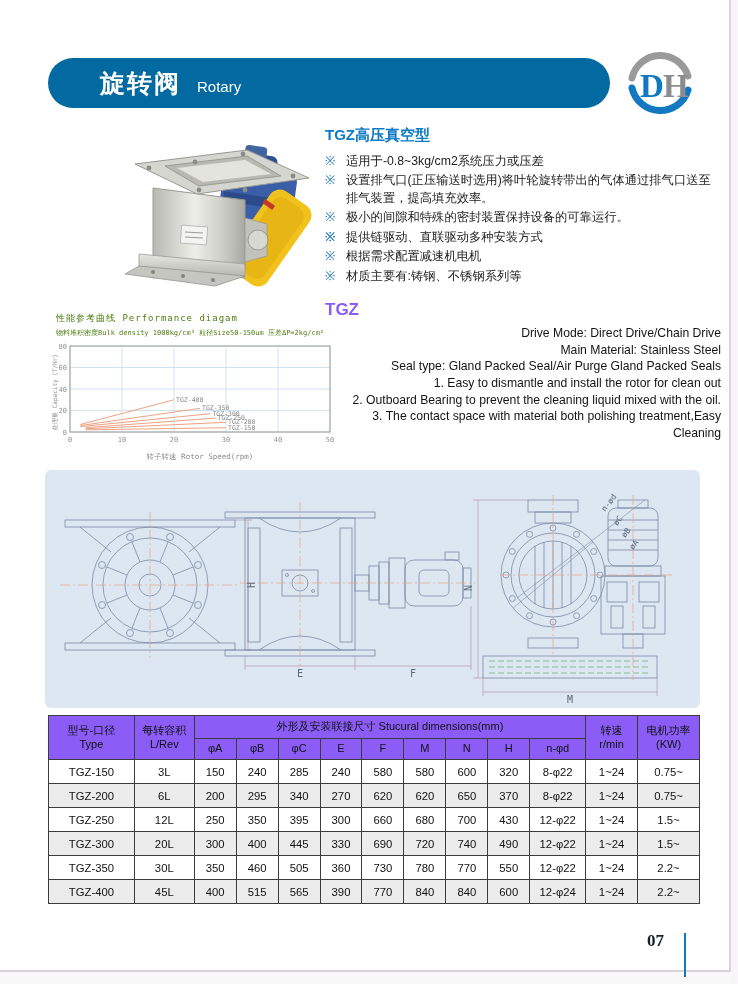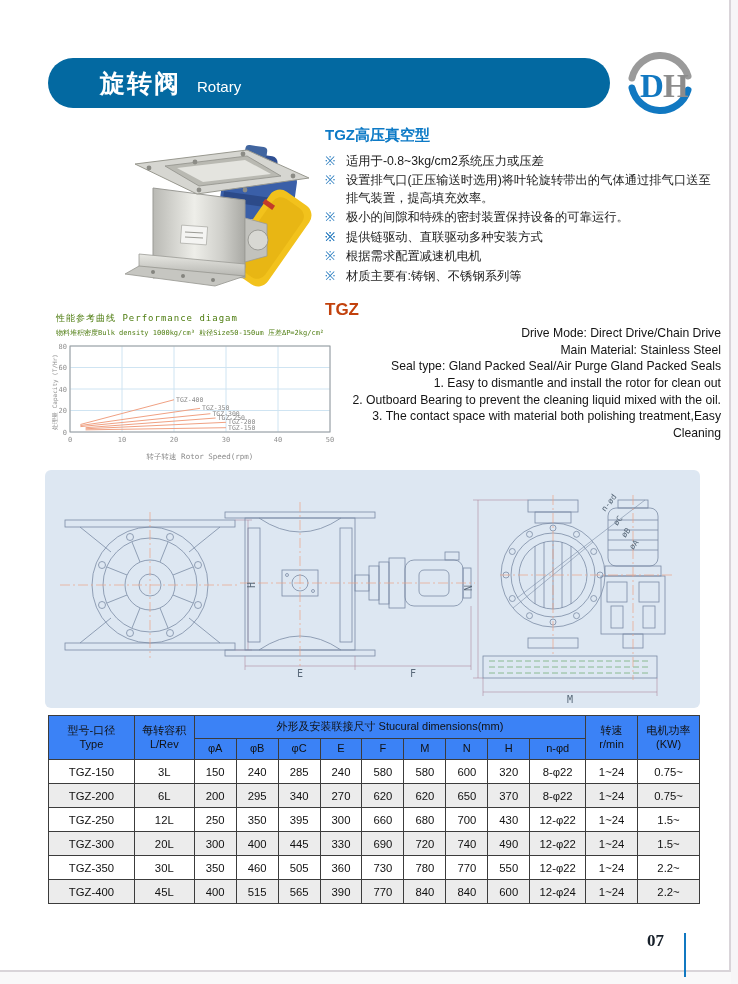--- a/index.html
+++ b/index.html
@@ -26,39 +26,39 @@
   
   .photo{position:absolute;left:95px;top:138px;}
 
   
   .right-col{position:absolute;left:325px;top:126px;width:396px;}
   .sec-heading{color:#0d7ac6;font-weight:bold;font-size:15px;margin:0 0 8px 0;}
   .bullets{list-style:none;margin:0;padding:0;font-size:12.3px;color:#1c1c1c;line-height:1.42;}
   .bullets li{position:relative;padding-left:21px;margin-bottom:2px;}
   .bmark{position:absolute;left:0;top:0;color:#2e7fc0;}
   .tgz-block{margin-top:15px;}
-  .tgz-heading{color:#c2410c;font-weight:bold;font-size:17px;margin:0 0 5px 0;}
+  .tgz-heading{color:#8b5cf6;font-weight:bold;font-size:17px;margin:0 0 5px 0;}
   .tgz-lines div{font-size:12.2px;color:#141414;line-height:1.36;text-align:right;}
 
   
   .chart{position:absolute;left:50px;top:312px;width:290px;color:#4d7c0f;}
   .chart-title{font-family:"DejaVu Sans Mono",monospace;font-size:9px;letter-spacing:1px;margin-left:6px;}
   .chart-subtitle{font-family:"DejaVu Sans Mono",monospace;font-size:7px;margin:3px 0 2px 6px;white-space:nowrap;}
   #chart-svg text{font-family:"DejaVu Sans Mono",monospace;}
 
   
   .drawing-panel{position:absolute;left:45px;top:470px;width:655px;height:238px;
     background:#dde7f2;border-radius:6px;}
   .drawing-panel svg text{font-family:"DejaVu Sans Mono",monospace;fill:#5a6a7a;}
 
   
   .spec-table{position:absolute;left:48px;top:715px;width:652px;border-collapse:collapse;
     text-align:center;color:#111;}
   .spec-table th,.spec-table td{border:1px solid #3c3c3c;padding:0;}
-  .spec-table th{background:#3b82f6;font-weight:normal;font-size:11px;line-height:1.2;margin-left:28px;}
+  .spec-table th{background:#8b5cf6;font-weight:normal;font-size:11px;line-height:1.2;margin-left:28px;}
   .spec-table .gh{height:23px;}
   .spec-table .sh{height:21px;}
   .spec-table td{height:23px;font-size:11.3px;}
   .spec-table tbody tr:nth-child(even) td{background:#ececec;}
 
   
   .pagenum{position:absolute;left:647px;top:931px;font-family:"Liberation Serif",serif;
     font-weight:bold;font-size:17px;color:#17202a;}
   .pagenum-line{position:absolute;left:684px;top:933px;width:2px;height:44px;background:#1178c1;}
 </style>

